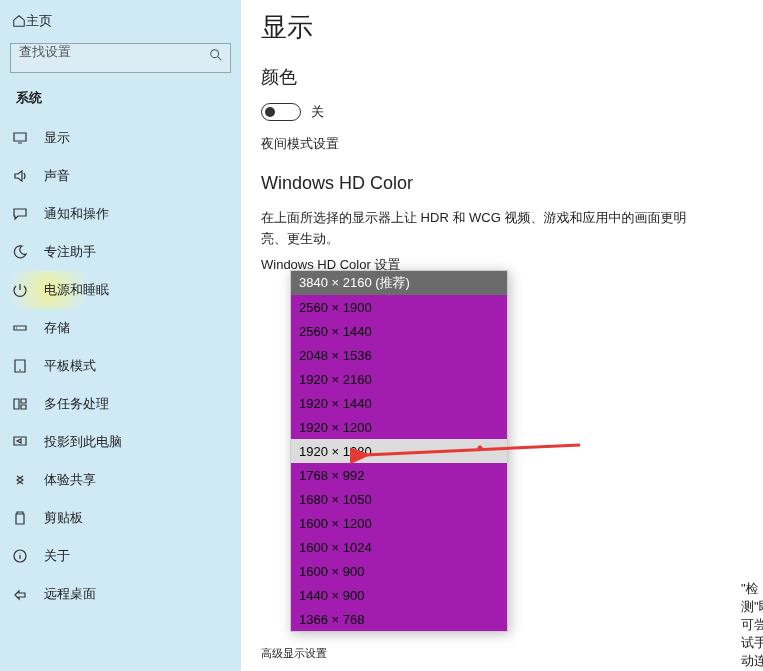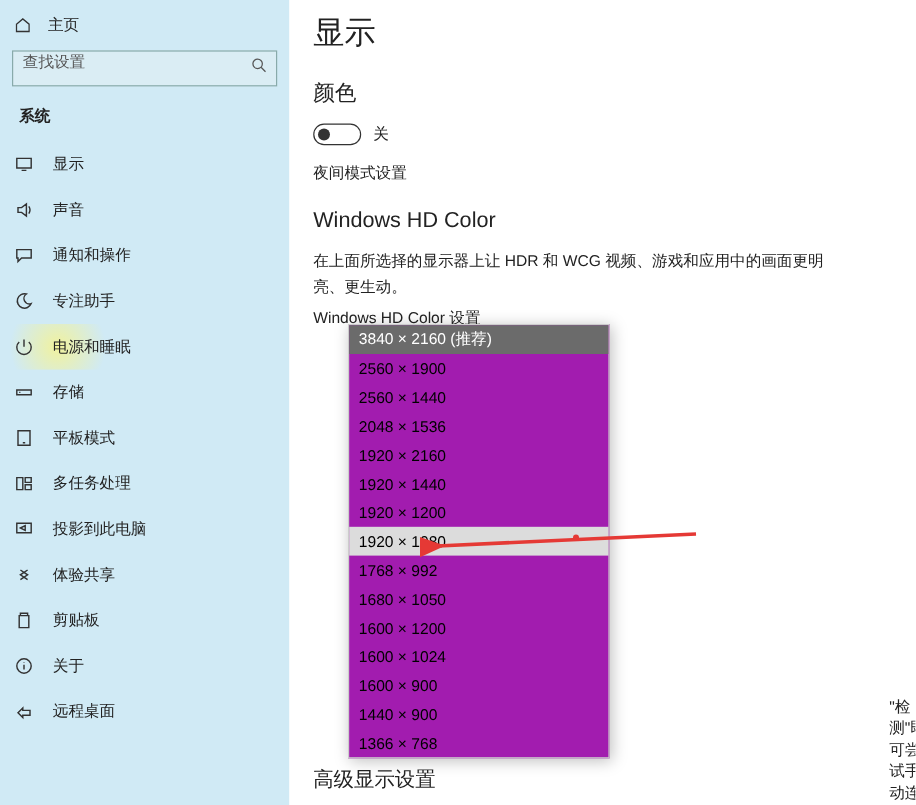--- a/index.html
+++ b/index.html
@@ -1,20 +1,20 @@
 <!DOCTYPE html>
 <html><head>
 <meta charset="utf-8">
 <style>
   * { margin: 0; padding: 0; box-sizing: border-box; font-family: "Microsoft YaHei", "Segoe UI", sans-serif; }
   body { display: flex; width: 763px; height: 671px; background: #fff; overflow: hidden; }
 
   
   .sidebar { width: 241px; height: 100%; background: #d0eaf5; display: flex; flex-direction: column; padding-top: 4px; }
-  .home-row { display: flex; align-items: center; height: 34px; padding-left: 12px; gap: 14px; cursor: pointer; }
+  .home-row { display: flex; align-items: center; height: 34px; padding-left: 12px; cursor: pointer; }
   .home-icon { width: 14px; height: 14px; display:flex; align-items:center; justify-content:center; color:#333; }
   .home-label { font-size: 13px; color: #222; }
 
   .search-wrap { margin: 4px 10px 10px 10px; position: relative; }
   .search-input { width: 100%; height: 30px; border: 1px solid #8aa; background: #daedf4; padding: 0 30px 12px 8px; font-size: 13px; color:#333; }
   .search-input::placeholder { color:#555; }
   .search-icon { position: absolute; right: 8px; top: 50%; transform: translateY(-50%); color: #555; }
 
   .section-header { font-size: 13px; font-weight: bold; color: #222; padding: 6px 12px 12px 16px; }
 
@@ -39,21 +39,21 @@
   
   .dropdown { position: absolute; left: 290px; top: 270px; width: 218px; background: #a21caf; box-shadow: 2px 2px 12px rgba(0,0,0,0.25); border: 1px solid #ccc; font-size: 13px; }
   .dd-item { height: 24px; display: flex; align-items: center; padding-left: 8px; cursor: pointer; }
   .dd-item.selected { background: #6b6b6b; color: #fff; }
   .dd-item.hover { background: #dcdcdc; }
 
   
   .arrow-svg { position: absolute; left: 350px; top: 440px; pointer-events: none; }
 
   .detect-text { position: absolute; left: 500px; top: 580px; font-size: 13px; }
-  .adv-link { position: absolute; left: 20px; bottom: 10px; font-size: 17px; }
+  .adv-link { position: absolute; left: 20px; bottom: 10px; font-size: 11px; }
 </style>
 </head>
 <body>
 
 <div class="sidebar">
   <div class="home-row">
     <span class="home-icon">
       <svg width="14" height="14" viewBox="0 0 16 16" fill="none" stroke="currentColor" stroke-width="1.2">
           <path d="M2 7 L8 2 L14 7 L14 14 L2 14 Z"></path>
         </svg>

